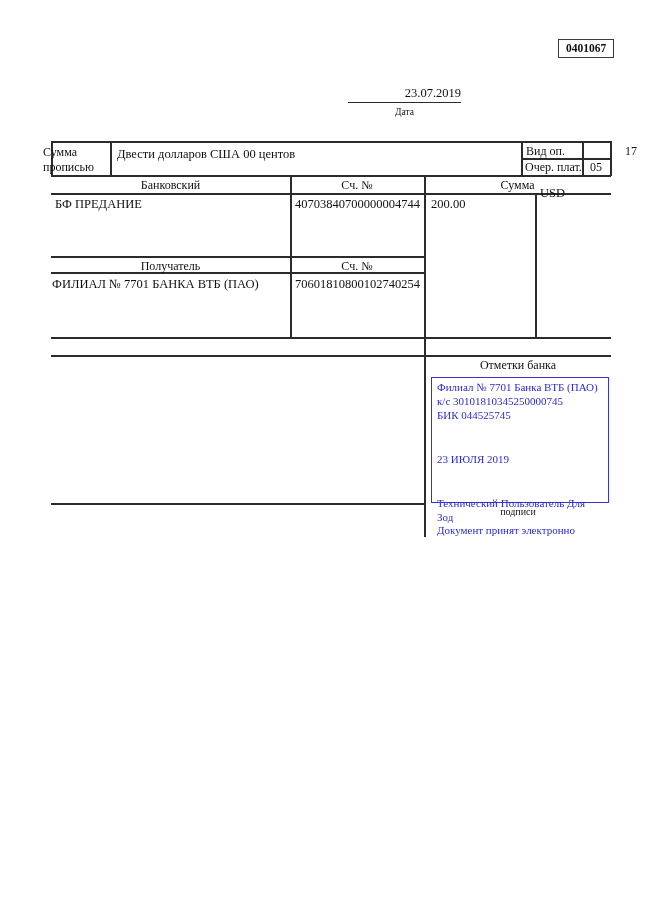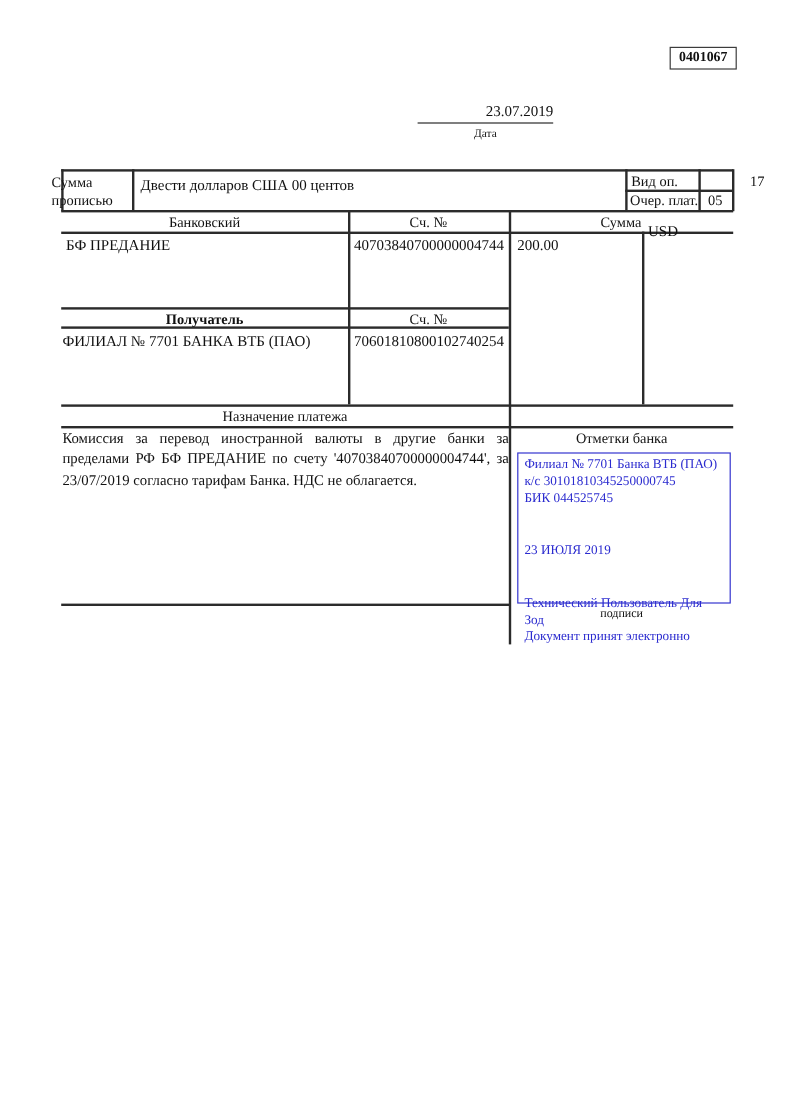--- a/index.html
+++ b/index.html
@@ -98,28 +98,26 @@
 
   <div class="lbl" style="left:51px;top:178px;width:239px;">Банковский</div>
   <div class="lbl" style="left:290px;top:178px;width:134px;">Сч. №</div>
   <div class="lbl" style="left:424px;top:178px;width:187px;">Сумма</div>
 
   <div class="t" style="left:55px;top:197px;">БФ ПРЕДАНИЕ</div>
   <div class="t" style="left:295px;top:197px;">40703840700000004744</div>
   <div class="t" style="left:431px;top:197px;">200.00</div>
   <div class="t" style="left:540px;top:186px;">USD</div>
 
-  <div class="lbl" style="left:51px;top:259px;width:239px;font-weight:bold;">Получатель</div>
+  <div class="lbl" style="left:51px;top:259px;width:239px;">Получатель</div>
   <div class="lbl" style="left:290px;top:259px;width:134px;">Сч. №</div>
 
   <div class="t" style="left:52px;top:277px;">ФИЛИАЛ № 7701 БАНКА ВТБ (ПАО)</div>
   <div class="t" style="left:295px;top:277px;">70601810800102740254</div>
 
-  <div class="lbl" style="left:51px;top:340px;width:373px;">Назначение платежа</div>
-  <div id="purpose-text">Комиссия за перевод иностранной валюты в другие банки за пределами РФ БФ ПРЕДАНИЕ по счету '40703840700000004744', за 23/07/2019 согласно тарифам Банка. НДС не облагается.</div>
 
   <div id="bank-marks-label">Отметки банка</div>
   <div id="stamp-box">
     <div class="stamp-line">Филиал № 7701 Банка ВТБ (ПАО)</div>
     <div class="stamp-line">к/с 30101810345250000745</div>
     <div class="stamp-line">БИК 044525745</div>
     <div class="stamp-line stamp-gap">23 ИЮЛЯ 2019</div>
     <div class="stamp-line stamp-gap" style="white-space:normal;">Технический Пользователь Для Зод</div>
     <div class="stamp-line">Документ принят электронно</div>
   </div>

